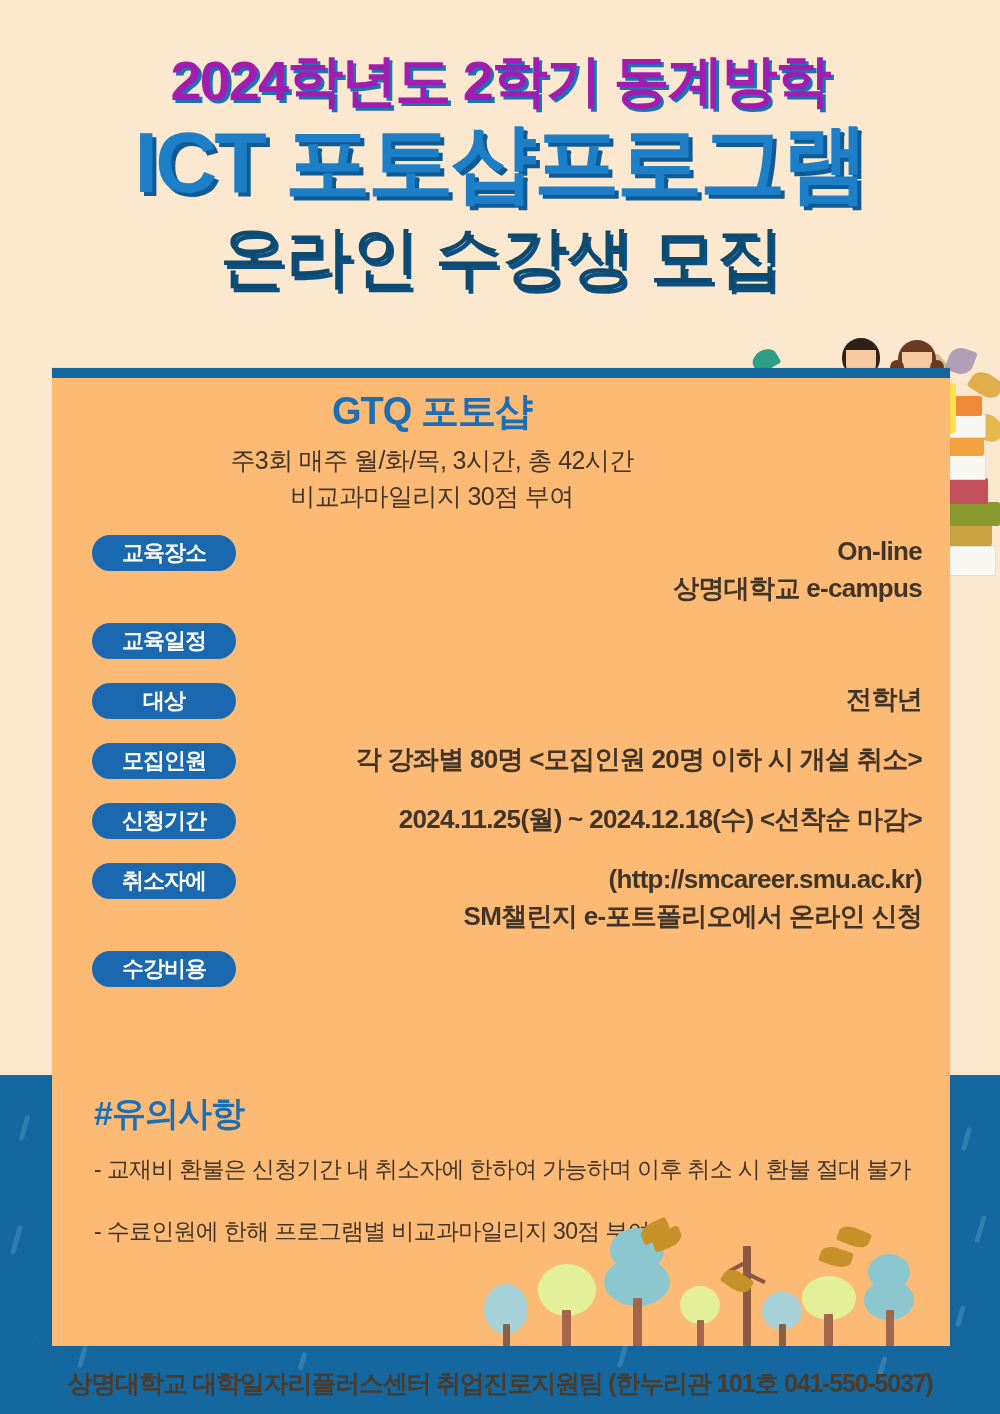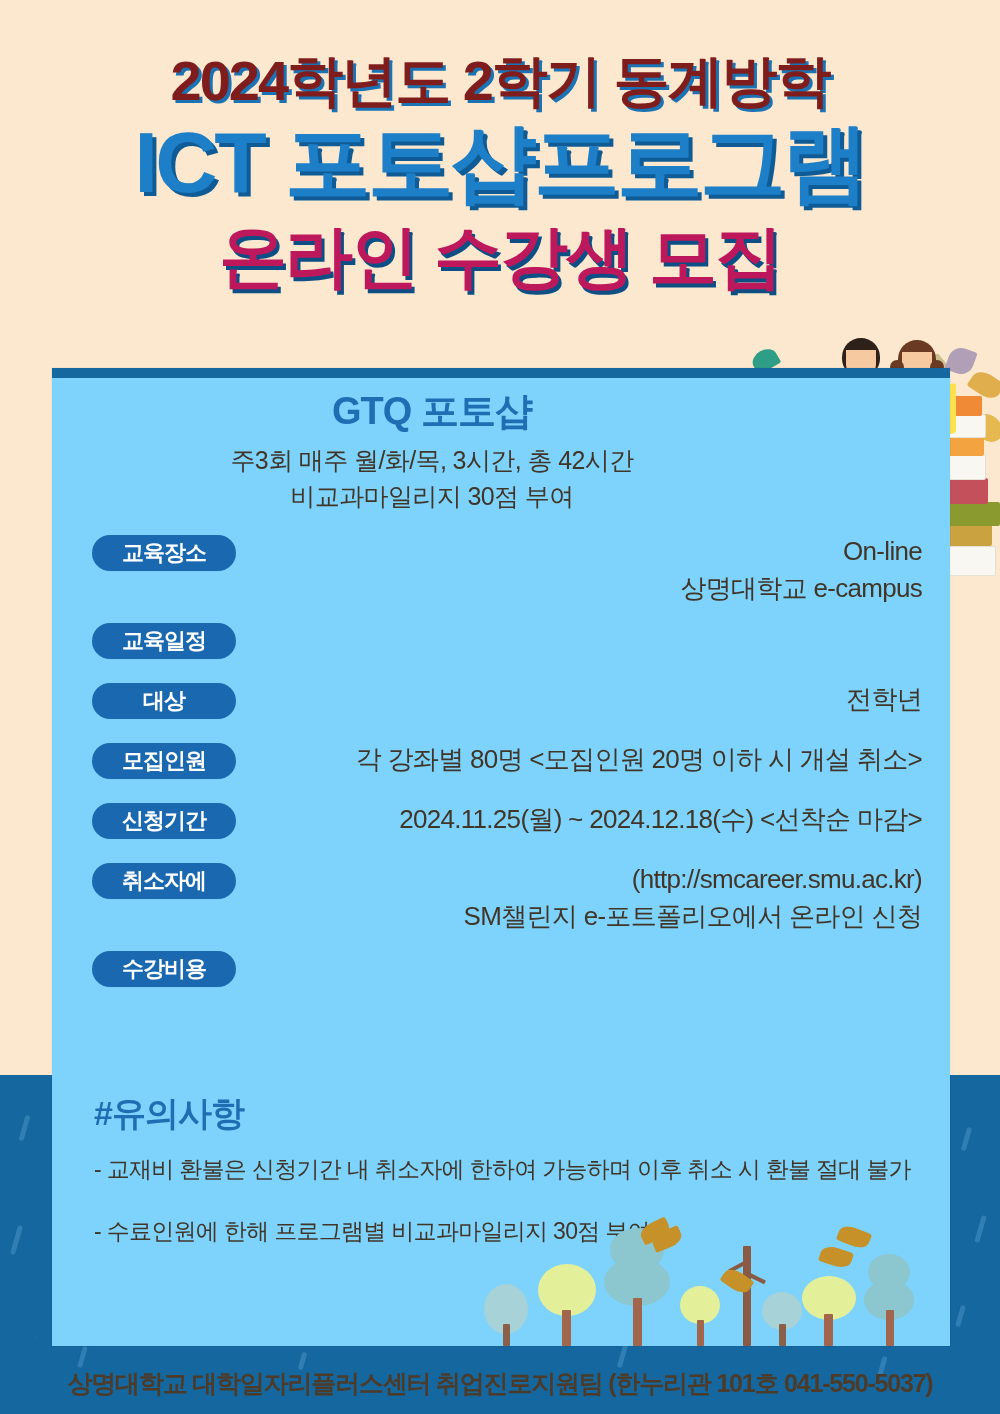--- a/index.html
+++ b/index.html
@@ -13,39 +13,39 @@
 
   
   .frame-left  { position:absolute; left:0;  top:1075px; width:105px; height:339px; background:#14679f; }
   .frame-right { position:absolute; right:0; top:1075px; width:52px;  height:339px; background:#14679f; }
   .frame-bottom{ position:absolute; left:0;  bottom:0;   width:1000px; height:76px; background:#14679f; }
   .rain { position:absolute; width:5px; border-radius:3px; background:#3b86b8; opacity:.75; transform:rotate(16deg); }
 
   
   .title-wrap { position:absolute; left:0; top:0; width:1000px; text-align:center; }
   .t-line1 {
-    font-size:56px; font-weight:700; letter-spacing:-2px; color:#7f1d1d;
+    font-size:56px; font-weight:700; letter-spacing:-2px; color:#a21caf;
     margin-top:52px; line-height:1.05;
     text-shadow:3px 3px 0 #1c73b4;
   }
   .t-line2 {
     font-size:86px; font-weight:700; letter-spacing:-3px; color:#1d7fc8;
     margin-top:8px; line-height:1.02;
     text-shadow:4px 4px 0 #0f5b95;
   }
   .t-line3 {
-    font-size:68px; font-weight:700; letter-spacing:-2px; color:#be185d;
+    font-size:68px; font-weight:400; letter-spacing:-2px; color:#0c4a6e;
     margin-top:14px; line-height:1.05;
     text-shadow:3px 4px 0 #0d4f85;
   }
 
   
   .card {
     position:absolute; left:52px; top:368px; width:898px; height:978px;
-    background:#7dd3fc; box-shadow:0 0 0 1px rgba(0,0,0,.03);
+    background:#fdba74; box-shadow:0 0 0 1px rgba(0,0,0,.03);
   }
   .card-topbar { position:absolute; left:0; top:0; width:898px; height:10px; background:#14679f; }
 
   .course-title {
     position:absolute; left:0; top:18px; width:760px; text-align:center;
     font-size:38px; font-weight:700; color:#1d6fb4; letter-spacing:-1px;
   }
   .course-sub {
     position:absolute; left:0; top:75px; width:760px; text-align:center;
     font-size:25px; color:#413528; line-height:1.42; letter-spacing:-.6px;
@@ -53,21 +53,21 @@
 
   
   .rows { position:absolute; left:40px; top:165px; width:830px; }
   .row { position:relative; margin-bottom:14px; min-height:46px;text-align:right; }
   .pill {
     position:absolute; left:0; top:2px; width:144px; height:36px;
     background:#1a69b0; border-radius:19px; color:#fff;
     font-size:22px; font-weight:700; letter-spacing:-1px;
     display:flex; align-items:center; justify-content:center;
   }
-  .rv { margin-left:84px; font-size:26px; color:#413528; line-height:1.42; letter-spacing:-.7px; }
+  .rv { margin-left:84px; font-size:26px; color:#413528; line-height:1.42; letter-spacing:-.7px;font-weight:bold; }
   .rv span { display:block; }
 
   
   .notice-head {
     position:absolute; left:42px; top:723px;
     font-size:34px; font-weight:700; color:#1d6fb4; letter-spacing:-1px;
   }
   .notice-list { position:absolute; left:42px; top:786px; width:840px; }
   .notice-item { font-size:23px; color:#413528; letter-spacing:-.7px; margin-bottom:31px; }
 

